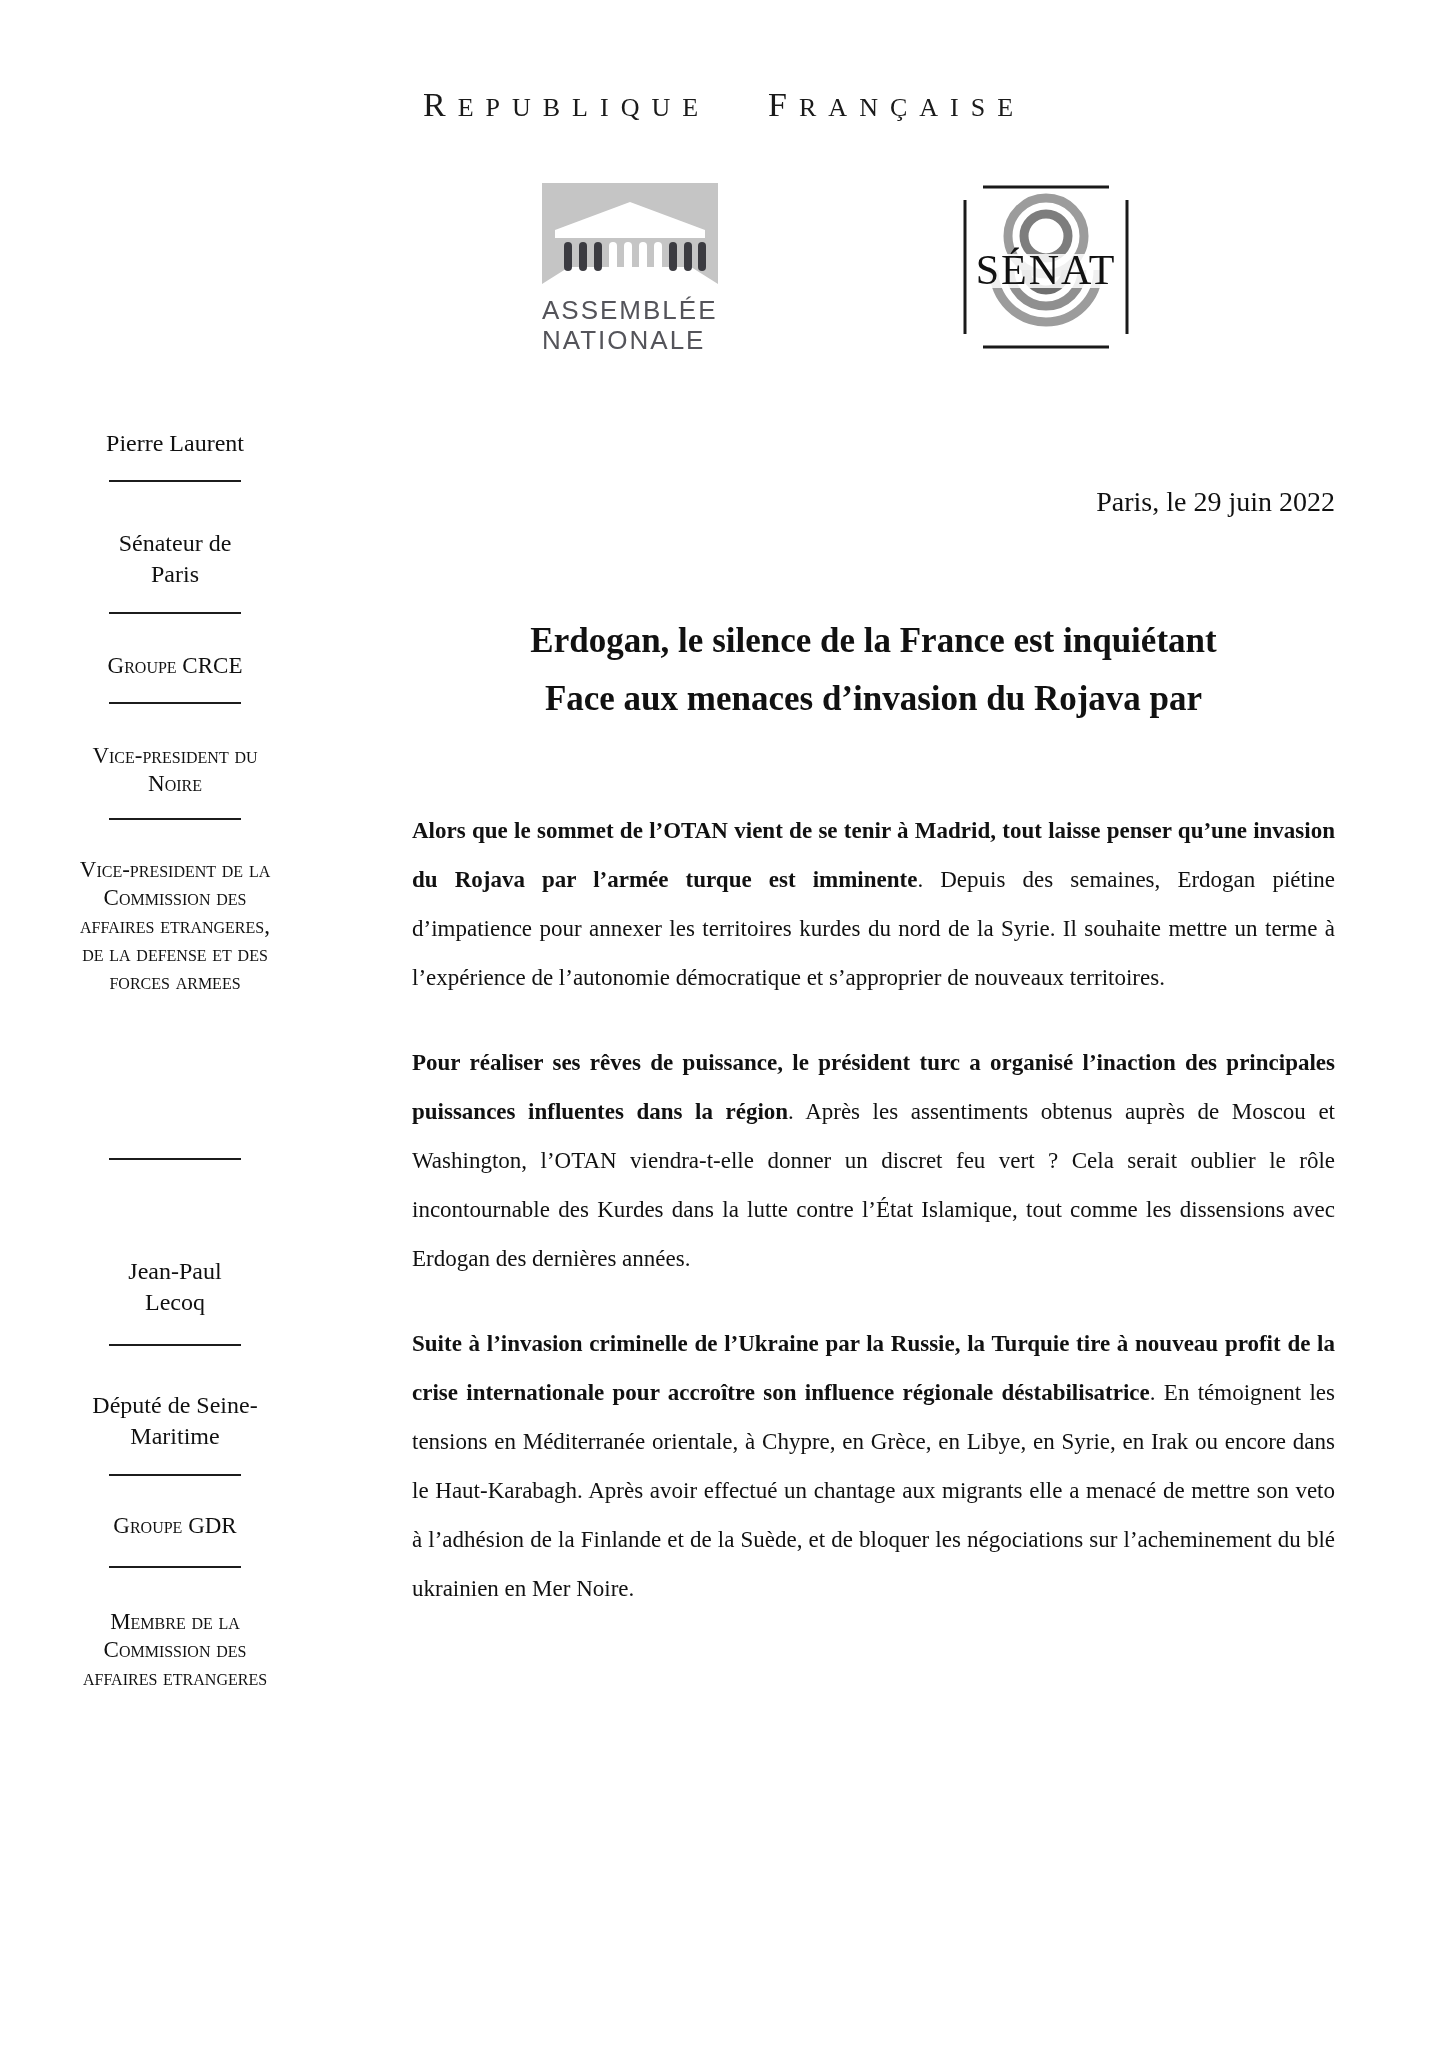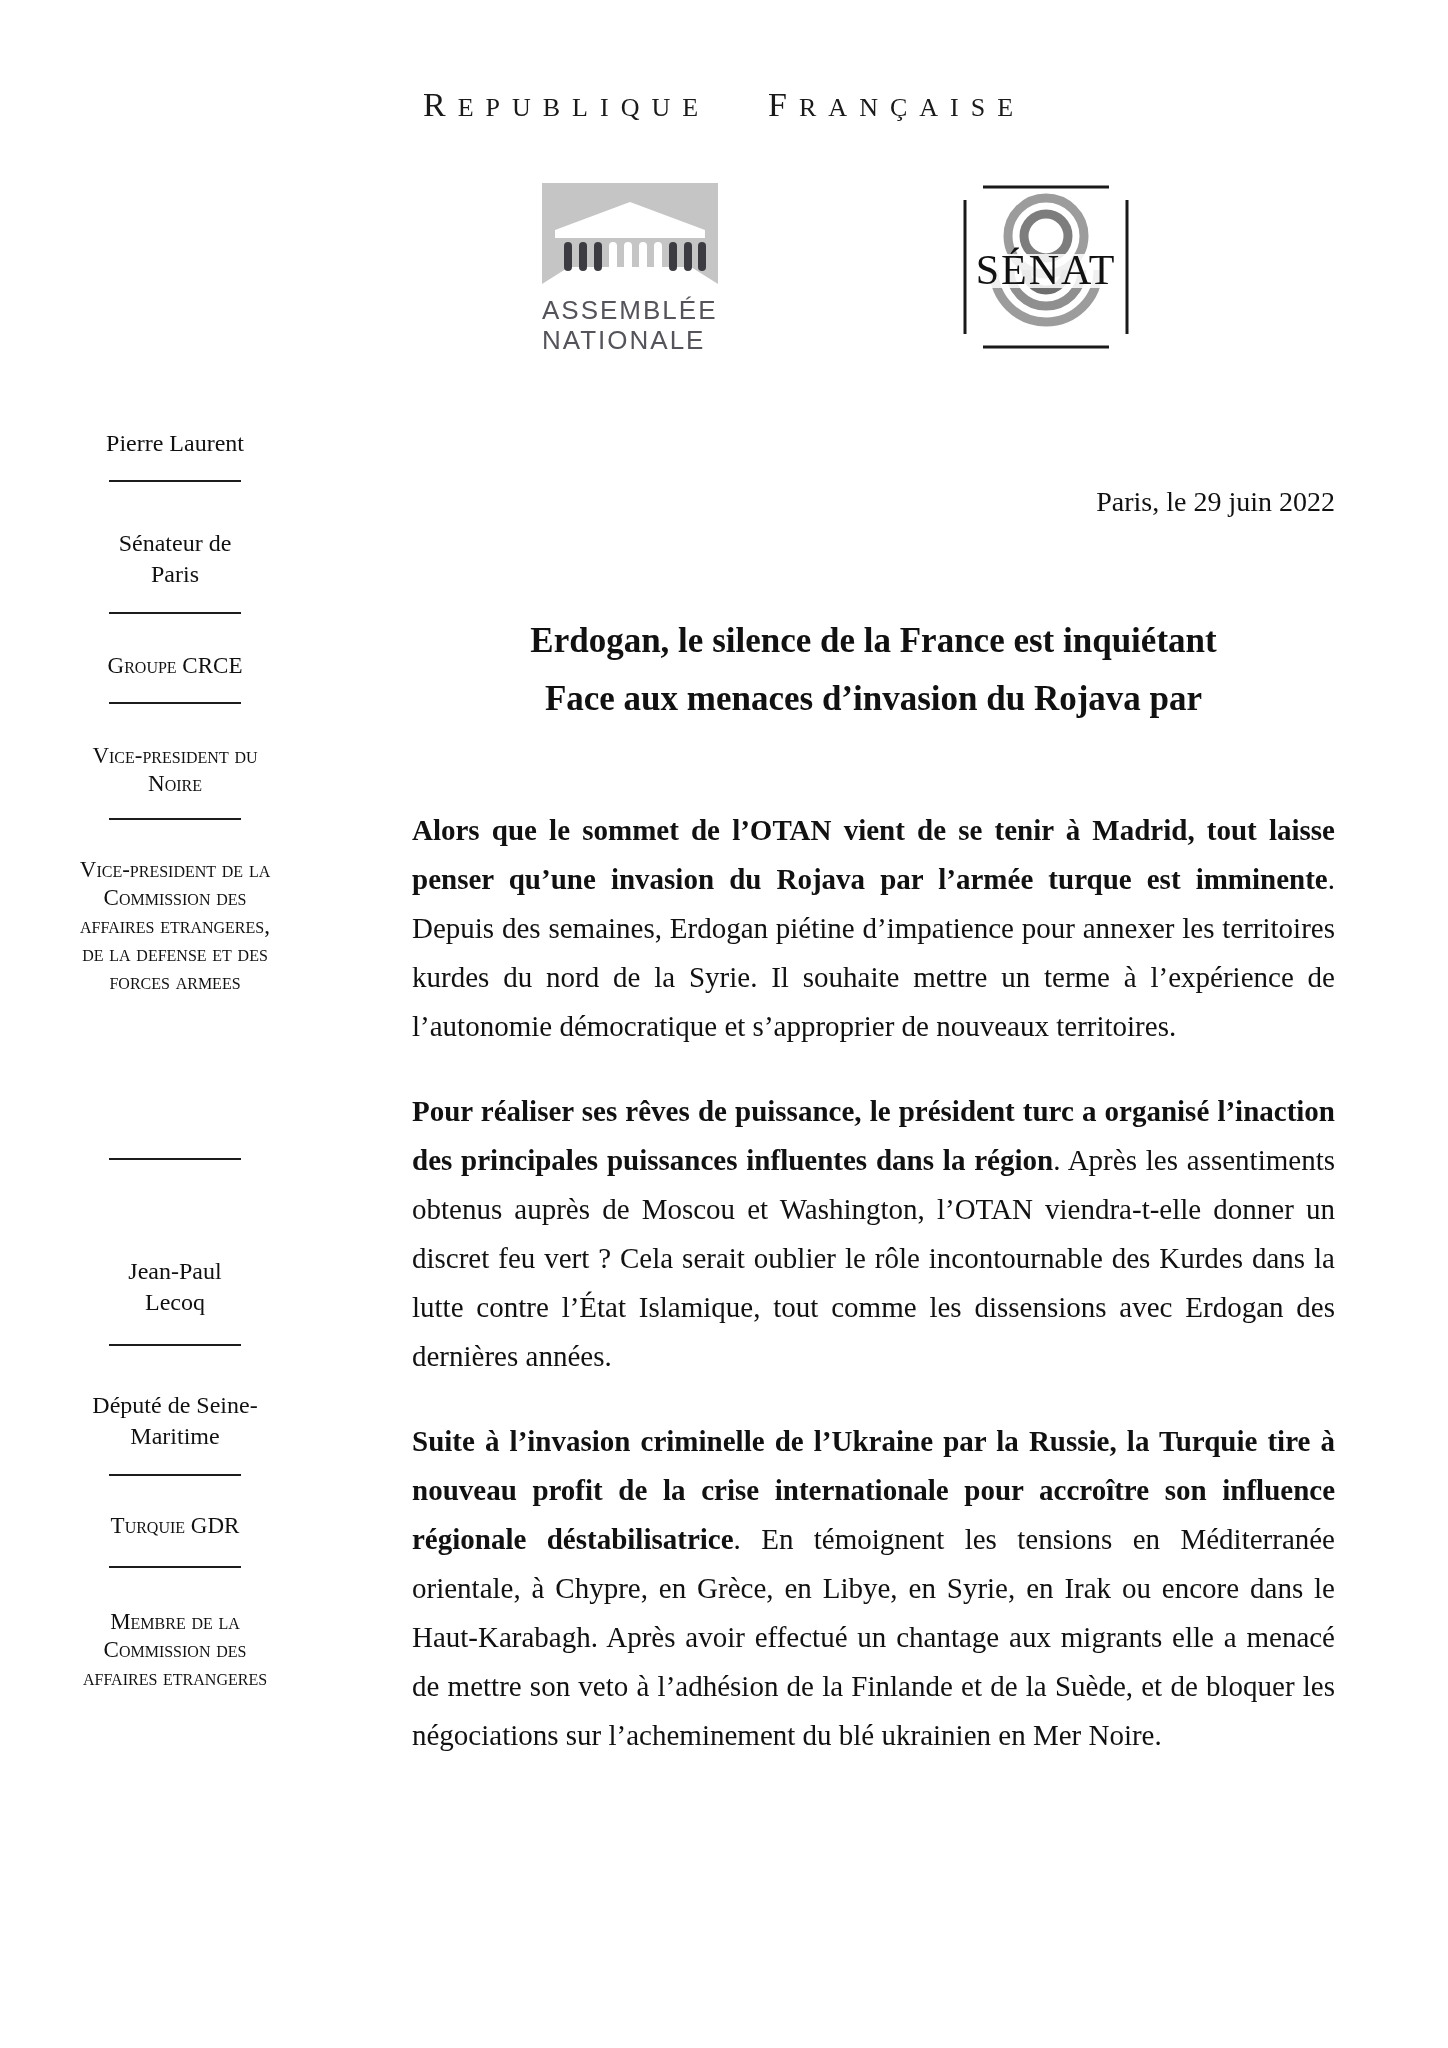--- a/index.html
+++ b/index.html
@@ -42,21 +42,21 @@
   .date-line{
     position:absolute;left:412px;top:486px;width:923px;
     text-align:right;font-size:28px;
   }
   .title{
     position:absolute;left:392px;top:612px;width:963px;
     text-align:center;font-weight:bold;font-size:35px;line-height:58px;
   }
   .body-text{
     position:absolute;left:412px;top:806px;width:923px;
-    font-size:29px;line-height:49px;text-align:justify;
+    font-size:23px;line-height:49px;text-align:justify;
   }
   .body-text p{margin:0 0 36px 0;}
   .body-text .lead{font-weight:bold;}
 </style>
 </head>
 <body>
 
 <div class="page">
 
   <div class="rf-header">
@@ -127,21 +127,21 @@
     <div class="sb-rule" style="top:1158px;"></div>
     <div class="sb-item sb-name" style="top:1256px;">
       <span class="sb-inner mw130">Jean-Paul Lecoq</span>
     </div>
     <div class="sb-rule" style="top:1344px;"></div>
     <div class="sb-item sb-role" style="top:1390px;">
       <span class="sb-inner mw175">Député de Seine-Maritime</span>
     </div>
     <div class="sb-rule" style="top:1474px;"></div>
     <div class="sb-item sb-caps" style="top:1512px;">
-      <span class="sb-inner mw220">Turquie GDR</span>
+      <span class="sb-inner mw220">Groupe GDR</span>
     </div>
     <div class="sb-rule" style="top:1566px;"></div>
     <div class="sb-item sb-caps" style="top:1608px;">
       <span class="sb-inner mw205">Membre de la Commission des affaires etrangeres</span>
     </div>
   </div>
 
   <div class="date-line">Paris, le 29 juin 2022</div>
 
   <div class="title">

